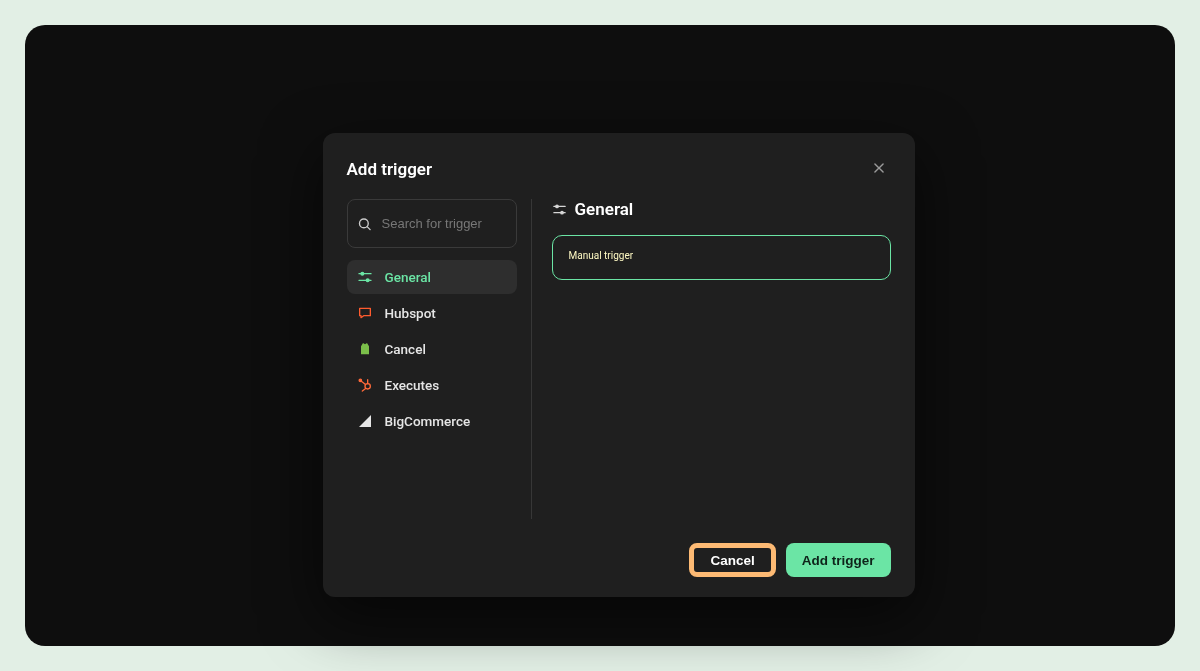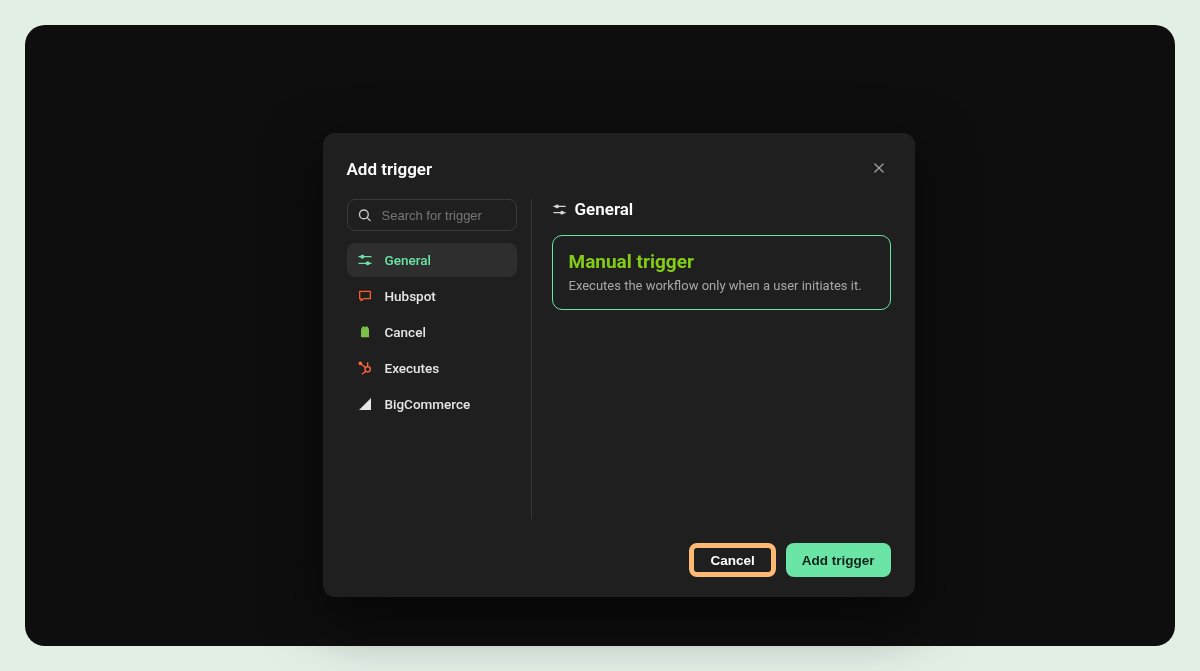--- a/index.html
+++ b/index.html
@@ -66,21 +66,21 @@
   }
   .search-wrap {
     position: relative;
     margin-bottom: 12px;
   }
   .search-input {
     width: 100%;
     background: #1f1f1f;
     border: 1px solid #3a3a3a;
     border-radius: 8px;
-    height: 32px;
+    height: 49px;
     color: #e5e5e5;
     font-size: 13px;
     padding: 0 10px 0 34px;
     outline: none;
   }
   .search-input::placeholder { color: #777; }
   .search-icon {
     position: absolute;
     left: 10px;
     top: 50%;
@@ -136,23 +136,23 @@
     border: 1px solid #3c3c3c;
     border-radius: 10px;
     padding: 14px 16px;
     margin-bottom: 14px;
     cursor: pointer;
   }
   .trigger-card.selected {
     border-color: #6be5a5;
   }
   .trigger-title {
-    color: #84cc16;
-    font-size: 19px;
-    font-weight: 700;
+    color: #fef9c3;
+    font-size: 10px;
+    font-weight: 400;
     margin-bottom: 4px;
   }
   .trigger-desc {
     color: #a8a8a8;
     font-size: 13px;
     line-height: 1.35;
   }
   .modal-footer {
     display: flex;
     justify-content: flex-end;
@@ -268,21 +268,20 @@
                 <circle cx="8" cy="7" r="2" fill="currentColor"></circle>
                 <line x1="3" y1="17" x2="21" y2="17"></line>
                 <circle cx="16" cy="17" r="2" fill="currentColor"></circle>
               </svg>
           </span>
           <div class="panel-title">General</div>
         </div>
 
         <div class="trigger-card selected">
           <div class="trigger-title">Manual trigger</div>
-          <div class="trigger-desc">Executes the workflow only when a user initiates it.</div>
         </div>
 
       </div>
     </div>
 
     <div class="modal-footer">
       <button class="btn btn-secondary">Cancel</button>
       <button class="btn btn-primary">Add trigger</button>
     </div>
   </div>

